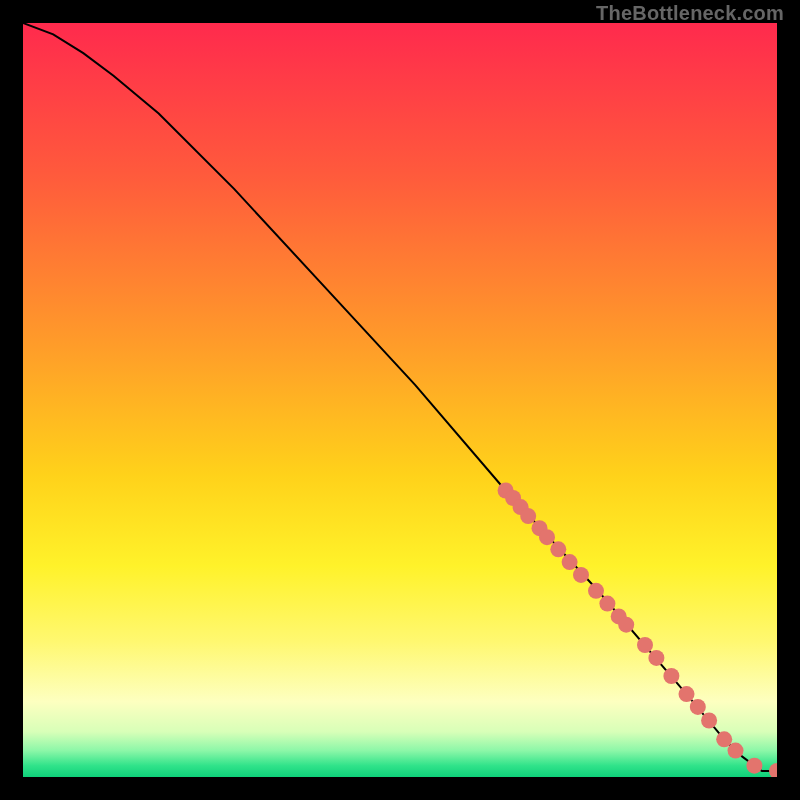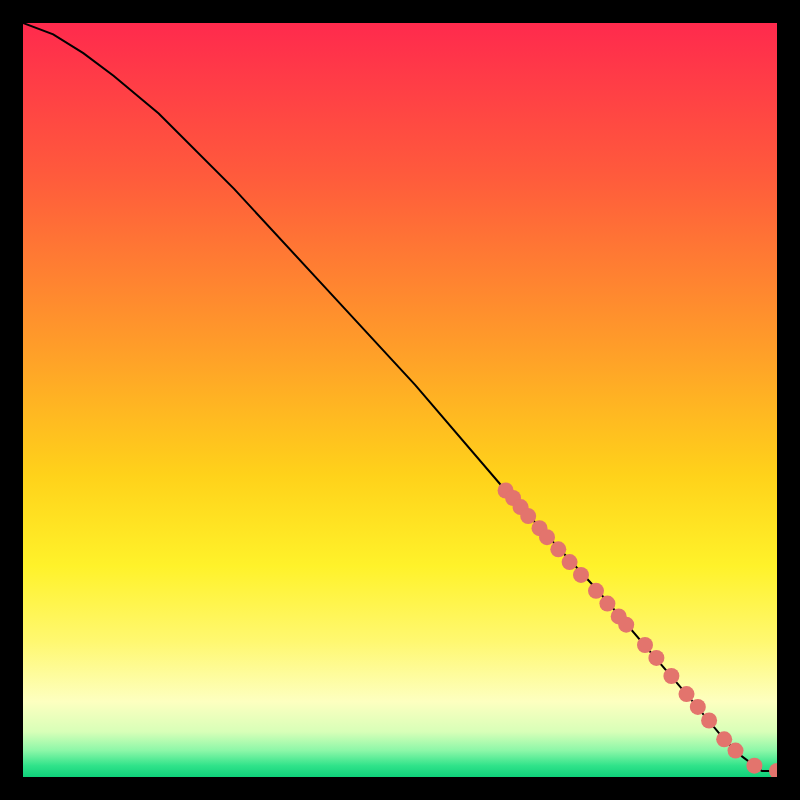--- a/index.html
+++ b/index.html
@@ -34,20 +34,21 @@
     width: 754px;
     height: 754px;
   }
   svg { display:block; }
 </style>
 </head>
 <body>
 
 <div class="stage">
 
+  <div class="watermark">TheBottleneck.com</div>
 
   <div class="plot">
     <svg id="chart-svg" width="754" height="754" viewBox="0 0 754 754">
       <defs>
         <linearGradient id="bg-grad" x1="0" y1="0" x2="0" y2="1">
             <stop offset="0%" stop-color="#ff2a4d"></stop>
             <stop offset="20%" stop-color="#ff5a3c"></stop>
             <stop offset="42%" stop-color="#ff9a2a"></stop>
             <stop offset="60%" stop-color="#ffd21a"></stop>
             <stop offset="72%" stop-color="#fff22a"></stop>

